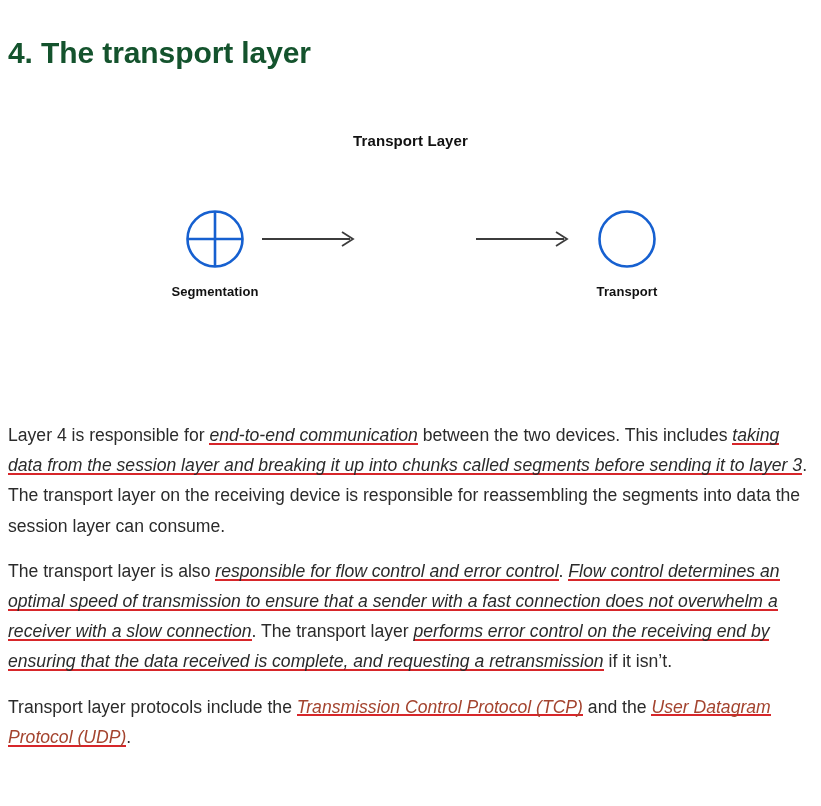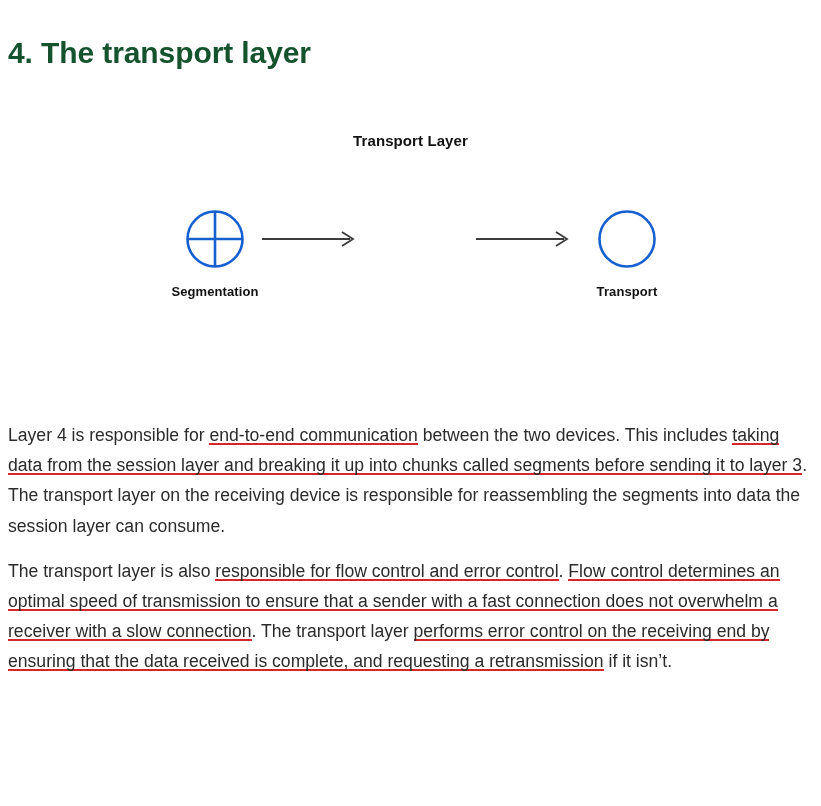--- a/index.html
+++ b/index.html
@@ -106,20 +106,21 @@
   }
   .content p:last-child { margin-bottom: 0; }
 
   
   .u {
     background-image: linear-gradient(to right, #d7262a, #d7262a);
     background-repeat: no-repeat;
     background-size: 100% 2.2px;
     background-position: 0 calc(100% - 2px);
     padding-bottom: 2px;
+    font-style: italic;
   }
   .proto {
     color: #a4442f;
   }
 </style>
 </head>
 <body>
 
 <div class="page">
 
@@ -168,15 +169,16 @@
 
     </div>
   </div>
 
   <div class="content">
 
     <p><span>Layer 4 is responsible for </span><span class="u">end-to-end communication</span><span> between the two devices. This includes </span><span class="u">taking data from the session layer and breaking it up into chunks called segments before sending it to layer 3</span><span>. The transport layer on the receiving device is responsible for reassembling the segments into data the session layer can consume.</span></p>
 
     <p><span>The transport layer is also </span><span class="u">responsible for flow control and error control</span><span>. </span><span class="u">Flow control determines an optimal speed of transmission to ensure that a sender with a fast connection does not overwhelm a receiver with a slow connection</span><span>. The transport layer </span><span class="u">performs error control on the receiving end by ensuring that the data received is complete, and requesting a retransmission</span><span> if it isn’t.</span></p>
 
+    <p><span>Transport layer protocols include the </span><span class="u proto">Transmission Control Protocol (TCP)</span><span> and the </span><span class="u proto">User Datagram Protocol (UDP)</span><span>.</span></p>
 
   </div>
 </div>
 
 </body></html>

